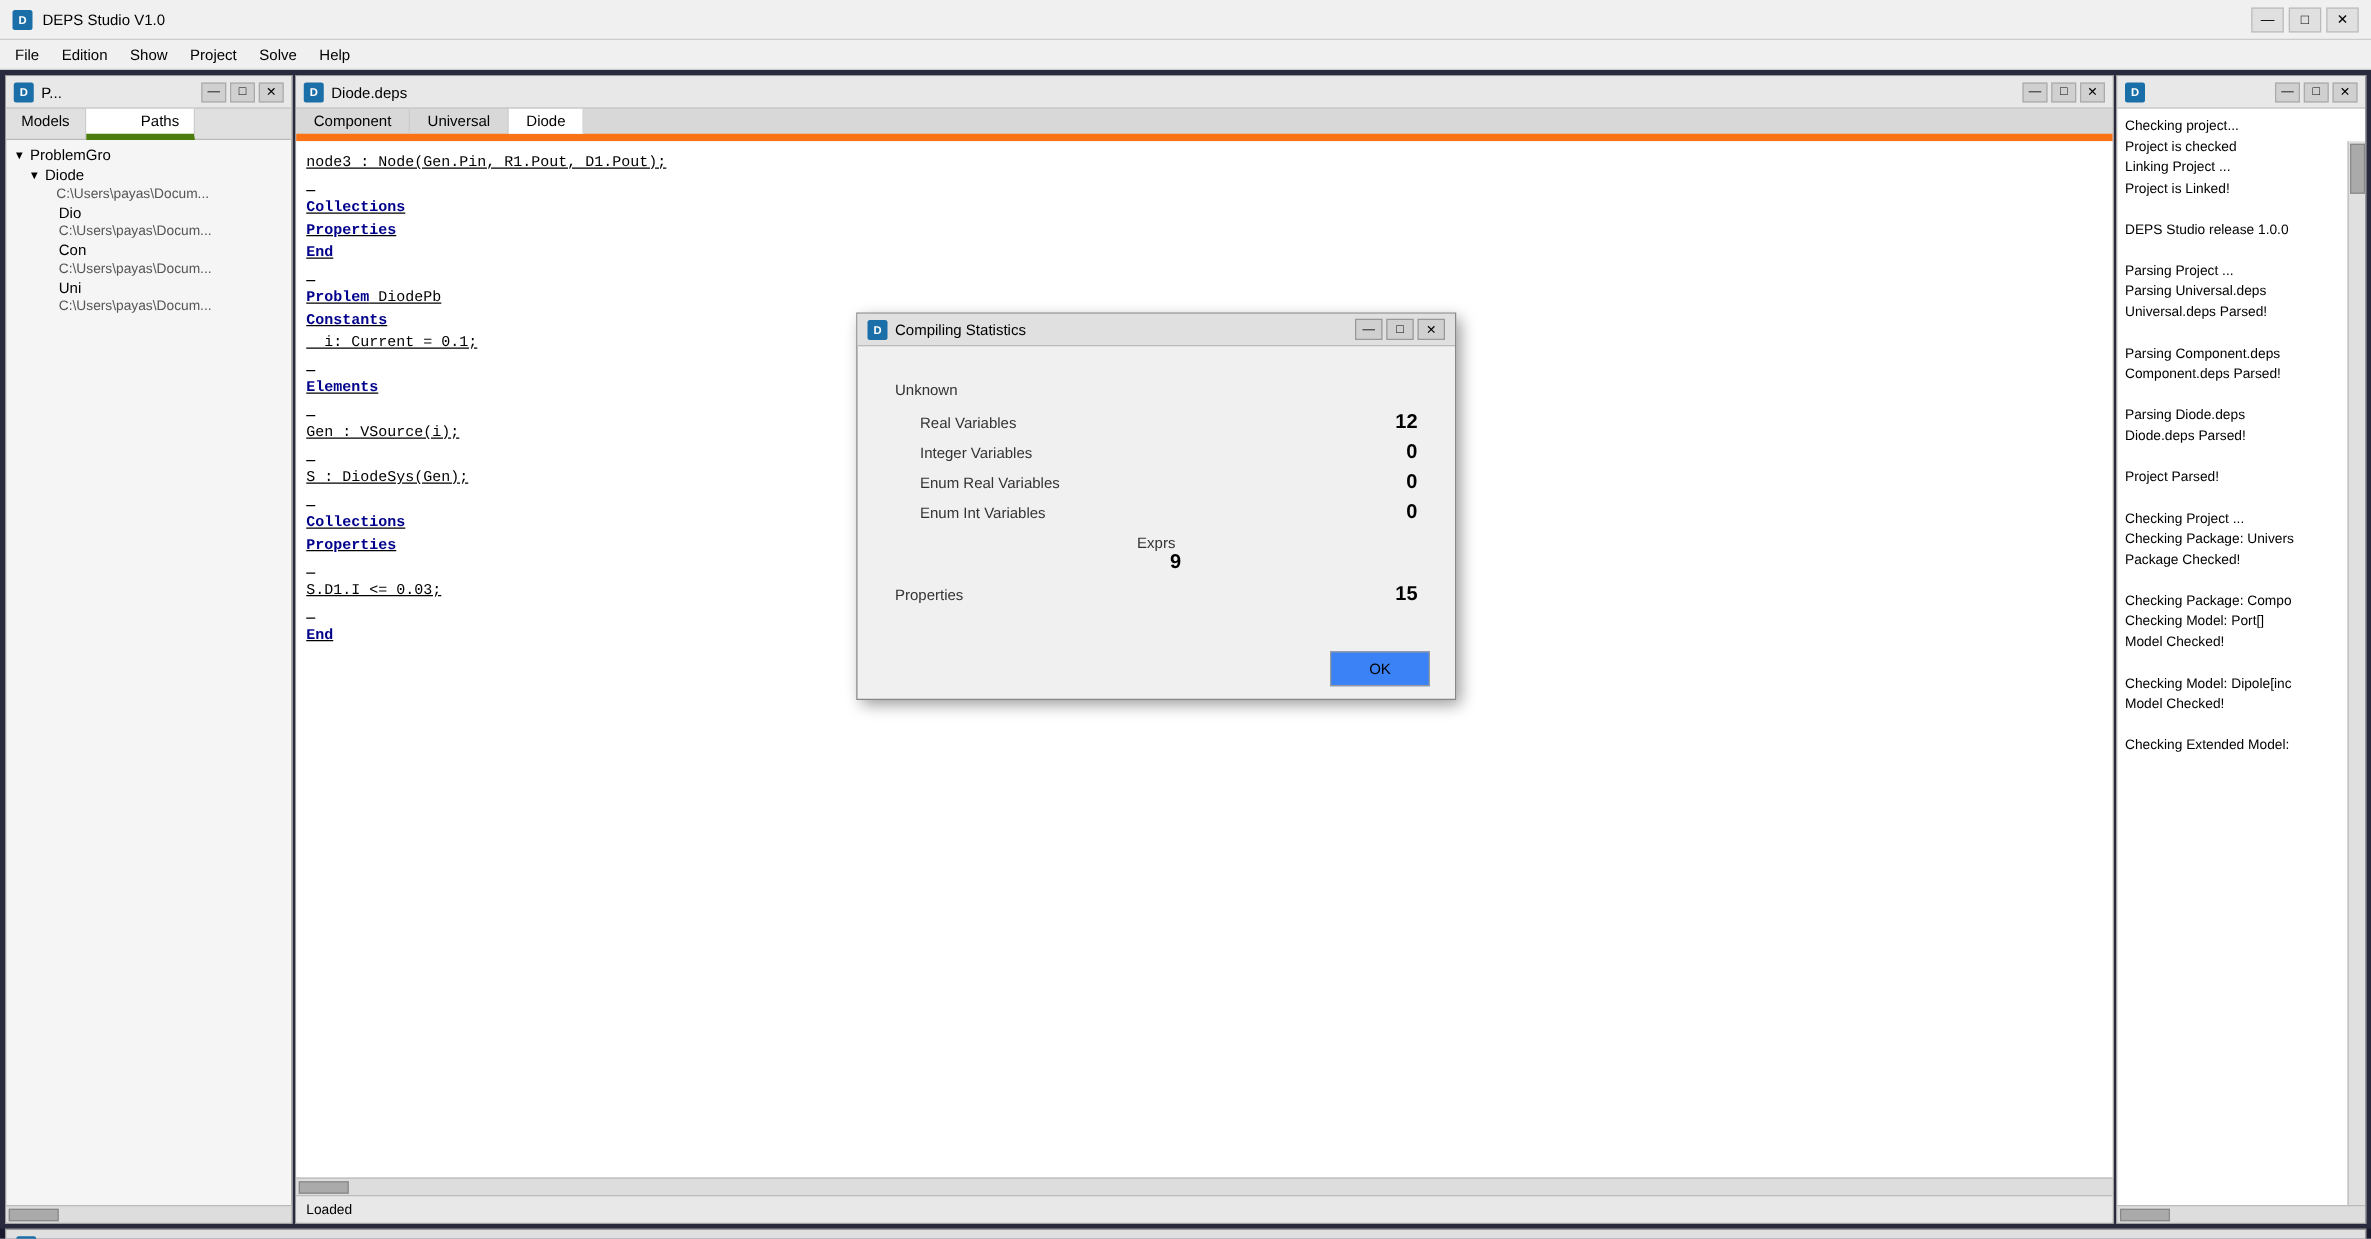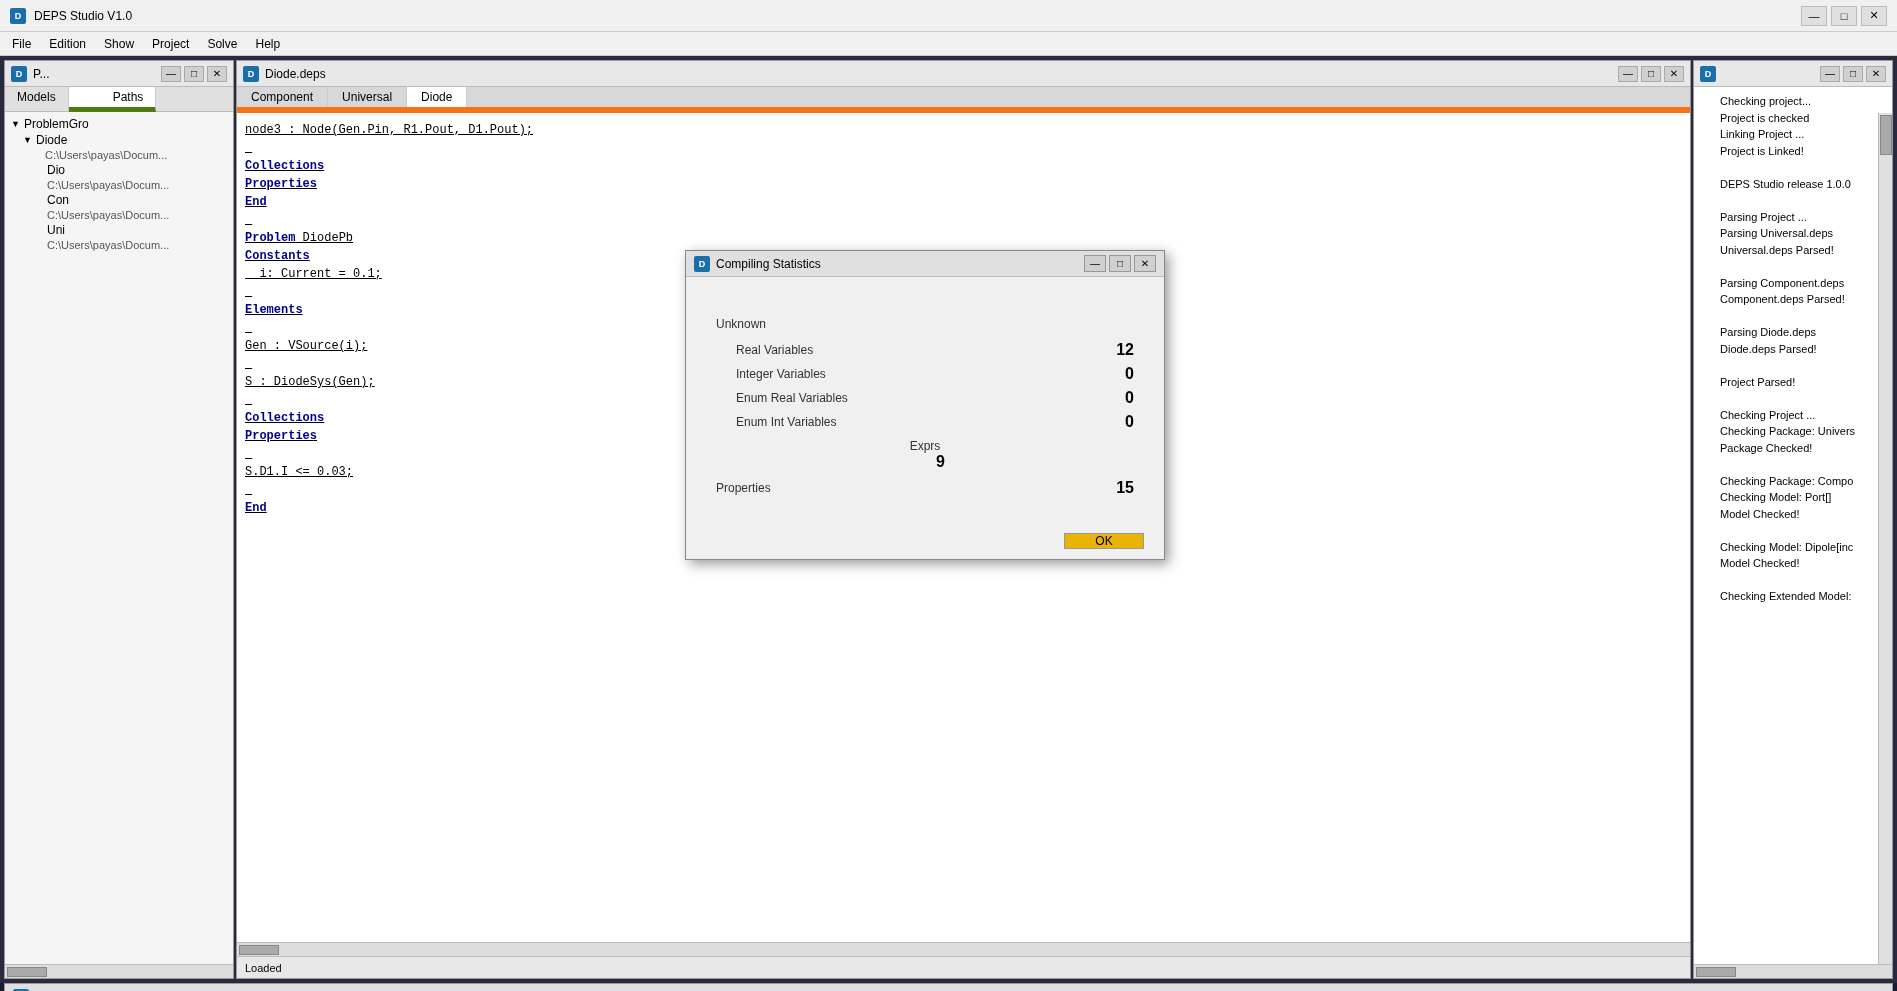--- a/index.html
+++ b/index.html
@@ -242,21 +242,21 @@
       justify-content: space-between;
     }
     .output-text {
       flex: 1;
       padding: 6px;
       font-size: 11px;
       line-height: 1.5;
       overflow: auto;
       background: #fff;
     }
-    .output-line { white-space: nowrap; margin-left: 20px; }
+    .output-line { white-space: nowrap; }
     .output-hscrollbar {
       height: 14px;
       background: #ddd;
       border-top: 1px solid #bbb;
       display: flex;
       align-items: center;
       padding: 0 2px;
     }
 
     
@@ -315,31 +315,31 @@
       padding: 20px 30px;
     }
     .modal-row {
       display: flex;
       justify-content: space-between;
       align-items: center;
       margin-bottom: 6px;
     }
     .modal-label { font-size: 12px; color: #333; }
     .modal-value { font-size: 16px; font-weight: bold; min-width: 40px; text-align: right; }
-    .modal-section-label { font-size: 12px; color: #333; margin-bottom: 4px; margin-top: 20px; }
+    .modal-section-label { font-size: 12px; color: #333; margin-bottom: 4px; margin-top: 8px; }
     .modal-indent { padding-left: 20px; }
     .modal-footer {
       display: flex;
       justify-content: flex-end;
       padding: 10px 20px;
     }
     .ok-button {
       width: 80px;
-      height: 16px;
-      background: #eab308;
+      height: 28px;
+      background: #3b82f6;
       border: 1px solid #999;
       cursor: pointer;
       font-size: 12px;
       display: flex;
       align-items: center;
       justify-content: center;
     }
 
     .logo-icon {
       width: 16px;

